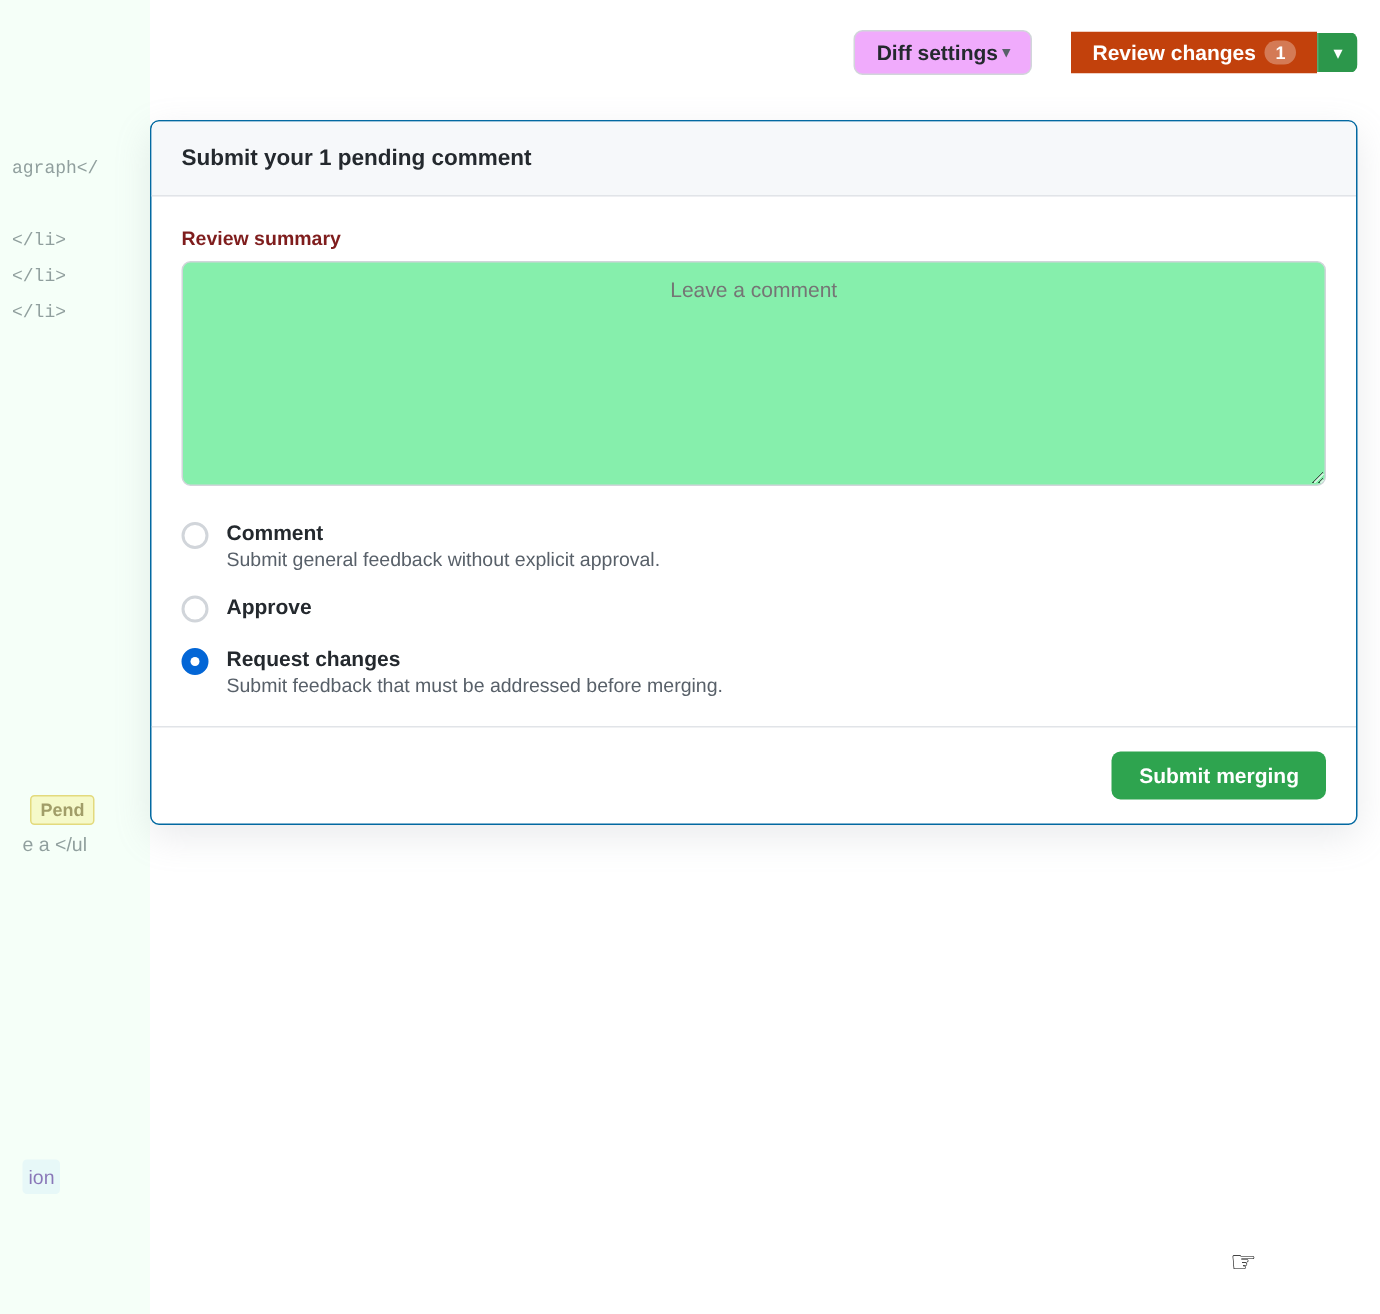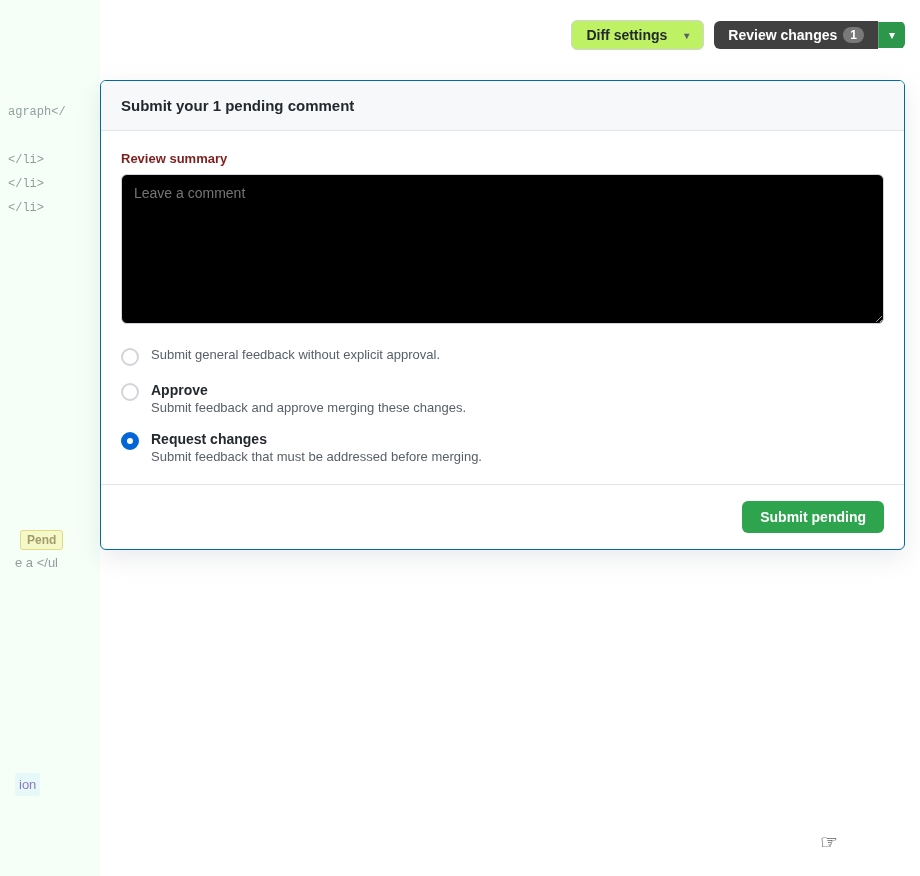--- a/index.html
+++ b/index.html
@@ -69,24 +69,24 @@
       top: 20px;
       right: 15px;
       display: flex;
       align-items: center;
       gap: 10px;
     }
 
     .diff-settings-btn {
       display: flex;
       align-items: center;
-      gap: 17px;
+      gap: 3px;
       border: 1px solid #d1d5da;
       border-radius: 6px;
-      background: #bef264;
+      background: #f0abfc;
       padding: 6px 14px;
       font-size: 14px;
       font-weight: 600;
       color: #24292e;
       cursor: pointer;
       text-align: right;
     }
 
     .diff-settings-btn .chevron {
       font-size: 10px;
@@ -96,30 +96,31 @@
     .review-changes-btn {
       display: flex;
       align-items: center;
       gap: 0;
       border-radius: 6px;
       overflow: hidden;
       cursor: pointer;
     }
 
     .review-changes-main {
-      background: #404040;
+      background: #c2410c;
       color: #fff;
       padding: 6px 14px;
       font-size: 14px;
       font-weight: 600;
       border: none;
       cursor: pointer;
       display: flex;
       align-items: center;
       gap: 6px;
+      margin-left: 16px;
     }
 
     .review-changes-badge {
       background: rgba(255,255,255,0.3);
       border-radius: 20px;
       padding: 1px 7px;
       font-size: 12px;
       font-weight: 700;
       color: #fff;
     }
@@ -172,21 +173,22 @@
       width: 100%;
       height: 150px;
       border: 1px solid #d1d5da;
       border-radius: 6px;
       padding: 10px 12px;
       font-size: 14px;
       color: #6a737d;
       resize: vertical;
       font-family: inherit;
       outline: none;
-      background: #000000;
+      background: #86efac;
+      text-align: center;
     }
 
     .radio-options {
       margin-top: 20px;
       display: flex;
       flex-direction: column;
       gap: 16px;
     }
 
     .radio-option {
@@ -311,42 +313,42 @@
   <div class="panel-body">
     <div class="review-summary-label">Review summary</div>
 
     <textarea class="comment-textarea" placeholder="Leave a comment" style=""></textarea>
 
     <div class="radio-options">
 
       <div class="radio-option">
         <div class="radio-circle"></div>
         <div class="radio-text">
+          <span class="radio-title">Comment</span>
           <span class="radio-desc">Submit general feedback without explicit approval.</span>
         </div>
       </div>
 
       <div class="radio-option">
         <div class="radio-circle"></div>
         <div class="radio-text">
           <span class="radio-title">Approve</span>
-          <span class="radio-desc">Submit feedback and approve merging these changes.</span>
         </div>
       </div>
 
       <div class="radio-option">
         <div class="radio-circle selected"></div>
         <div class="radio-text">
           <span class="radio-title">Request changes</span>
           <span class="radio-desc">Submit feedback that must be addressed before merging.</span>
         </div>
       </div>
     </div>
   </div>
 
   <div class="panel-footer">
     <button class="submit-review-btn">
-      <span>Submit pending</span>
+      <span>Submit merging</span>
     </button>
   </div>
 </div>
 
 <div class="cursor-hand">☞</div>
 
 </body></html>

